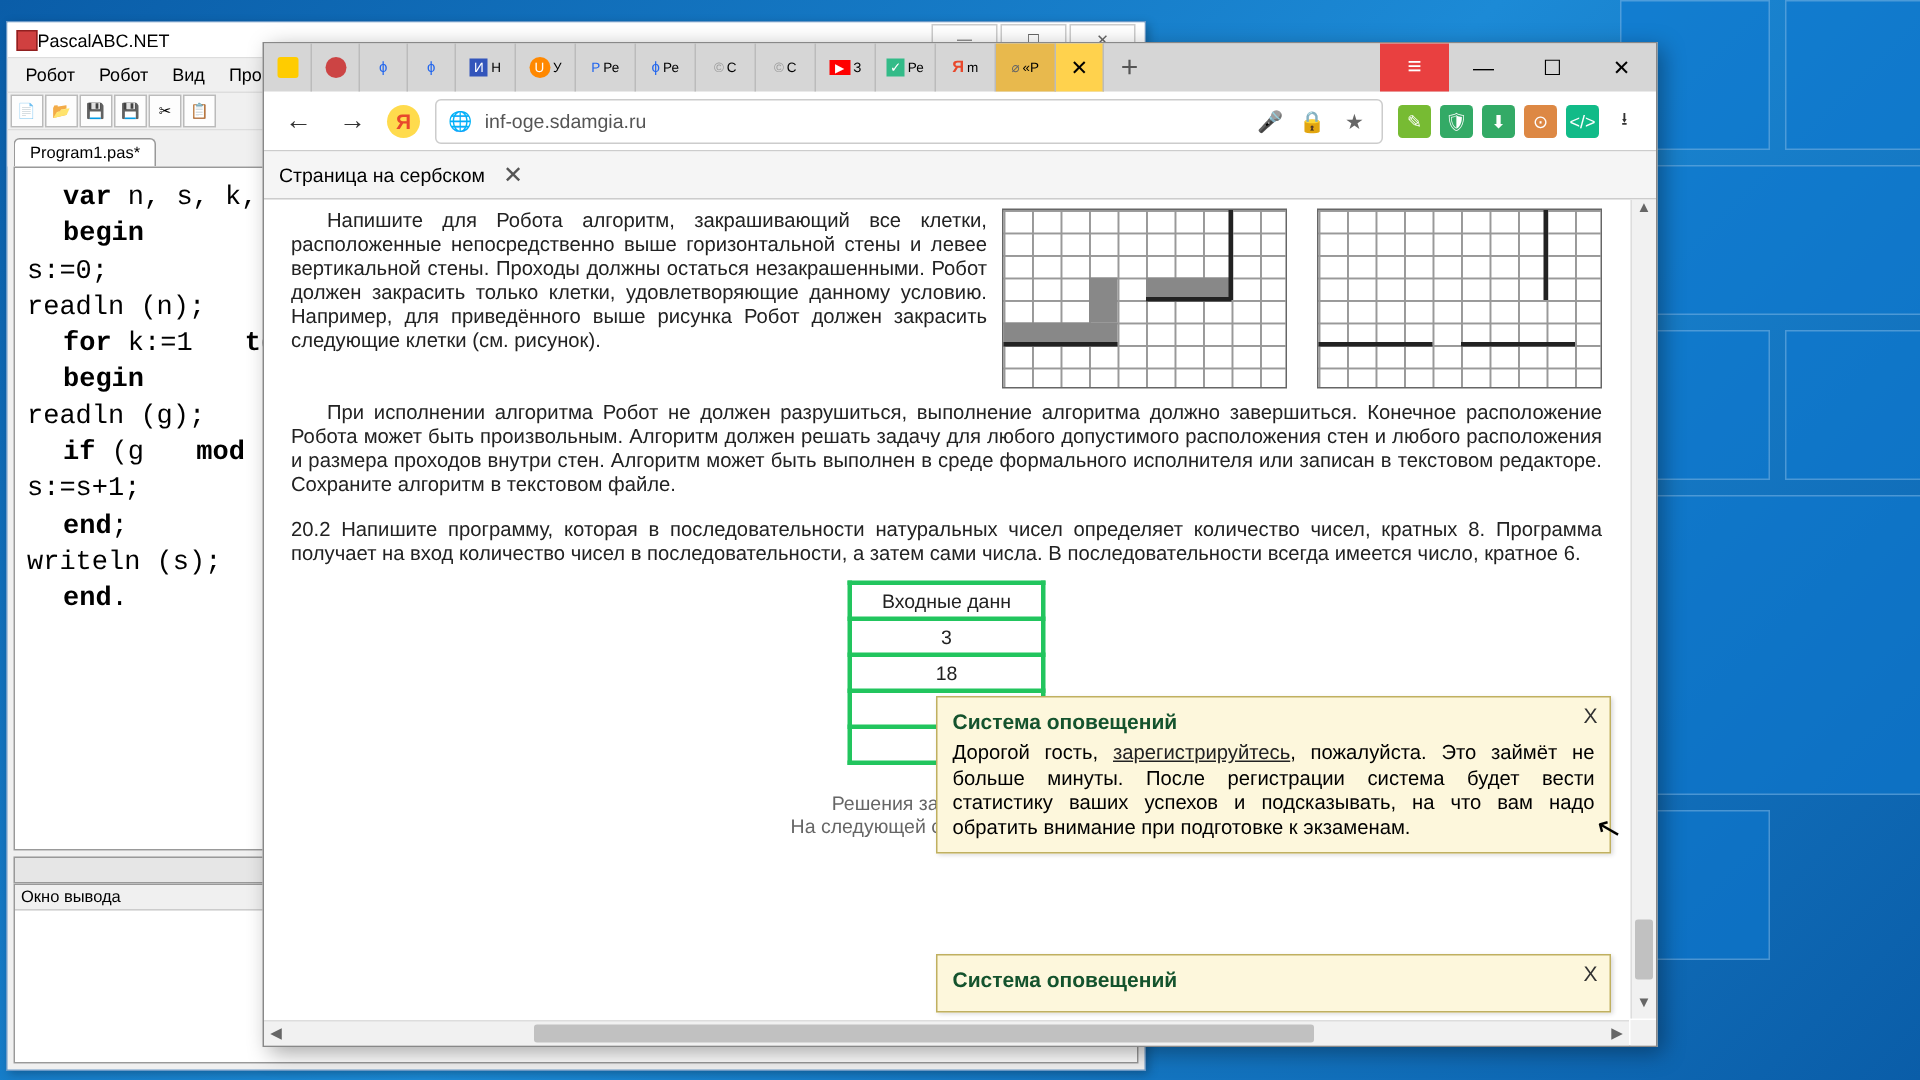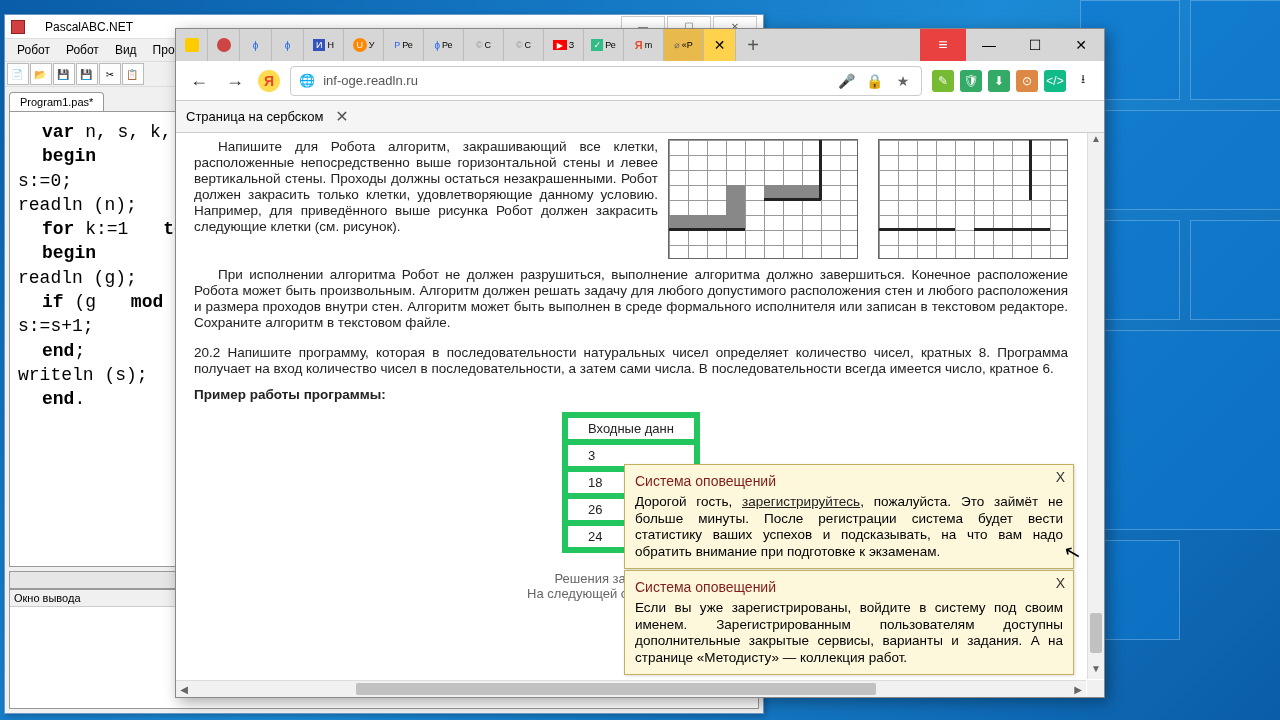--- a/index.html
+++ b/index.html
@@ -26,21 +26,21 @@
   border: 1px solid #6b99c7;
   box-shadow: 2px 2px 6px rgba(0,0,0,.25);
   display: flex; flex-direction: column;
 }
 .pascal-title {
   height: 24px; background: #fff;
   display: flex; align-items: center; padding: 0 6px; font-size: 12px;
   justify-content: space-between;
   border-bottom: 1px solid #ddd;
 }
-.pt-left { display: flex; align-items: center; gap: 20px; }
+.pt-left { display: flex; align-items: center; gap: 0; }
 .pt-icon { width: 14px; height: 14px; background: #d04040; border: 1px solid #902020; }
 .pt-ctrls { display: flex; gap: 2px; }
 .pt-ctrls span { width: 44px; height: 22px; border: 1px solid #ccc; display: inline-flex; align-items: center; justify-content: center; font-size: 10px; color: #666; }
 
 .pascal-menu { height: 22px; display: flex; align-items: center; gap: 4px; padding: 0 6px; font-size: 12px; background:#f0f0f0; }
 .pascal-menu span { padding: 2px 6px; }
 .pascal-toolbar { height: 26px; display: flex; align-items: center; gap: 1px; padding: 0 2px; border-top: 1px solid #ddd; border-bottom: 1px solid #ddd; background:#f0f0f0;}
 .tb-btn { width:22px; height:22px; border:1px solid #bbb; background:#fdfdfd; display:inline-flex; align-items:center; justify-content:center; font-size:10px; }
 
 .pascal-tabs { height: 24px; display: flex; align-items: flex-end; padding: 0 4px; background:#f0f0f0;}
@@ -92,41 +92,41 @@
 .grids { float:right; margin: 0 0 8px 10px; display:flex; gap:20px;}
 .grid { width: 190px; height: 120px; background-image:
   linear-gradient(#999 1px, transparent 1px),
   linear-gradient(90deg, #999 1px, transparent 1px);
   background-size: 19px 15px; border:1px solid #666; position:relative;}
 .wall { position:absolute; background:#222; }
 .shade { position:absolute; background:#888; }
 .sect-title { font-weight:normal; }
 .example-title { font-weight:bold; margin-top:10px;}
 .data-table { border-collapse:collapse; margin: 10px auto 0 auto; font-size:13px;}
-.data-table td, .data-table th { border:6px solid #22c55e; padding:3px 20px; text-align:left; }
+.data-table td, .data-table th { border:3px solid #22c55e; padding:3px 20px; text-align:center; }
 .data-table th { font-weight:normal; }
 .foot-text { text-align:center; color:#666; margin-top: 18px; font-size:13px;}
 
 .scroll-v { position:absolute; right:0; top:0; bottom:18px; width:17px; background:#f1f1f1; border-left:1px solid #ddd;}
 .scroll-v .thumb { position:absolute; left:2px; right:2px; top:480px; height:40px; background:#c1c1c1; border-radius:2px;}
 .scroll-v .arr { position:absolute; left:0; right:0; height:16px; text-align:center; font-size:10px; color:#666;}
 .scroll-h { position:absolute; left:0; right:18px; bottom:0; height:17px; background:#f1f1f1; border-top:1px solid #ddd;}
 .scroll-h .thumb { position:absolute; top:2px; bottom:2px; left:180px; width:520px; background:#c1c1c1; border-radius:2px;}
 .scroll-h .arr { position:absolute; top:0; bottom:0; width:16px; text-align:center; font-size:10px; color:#666; line-height:17px;}
 .corner { position:absolute; right:0; bottom:0; width:17px; height:17px; background:#f1f1f1;}
 
 .notif {
   position:absolute; right: 30px; width: 450px;
   background: #fdf7dc; border:1px solid #c0b060;
   padding: 8px 10px; font-size: 13.5px; line-height:1.22;
   box-shadow: 1px 1px 3px rgba(0,0,0,.15);
 }
 .notif1 { bottom: 128px; }
 .notif2 { bottom: 22px; }
-.notif-title { font-weight:normal; color:#7f1d1d; margin-bottom:4px; font-size:14px;}
+.notif-title { font-weight:bold; color:#14532d; margin-bottom:4px; font-size:14px;}
 .notif-close { position:absolute; top:4px; right:8px; font-size:14px; color:#333; cursor:pointer;}
 .notif a { color: #222; }
 .notif-body { text-align: justify; }
 
 .cursor { position:absolute; left: 1064px; top: 540px; font-size:20px; transform: rotate(-15deg); color:#000; pointer-events:none; z-index:100;}
 </style>
 </head>
 <body>
 
 <div class="win-tiles">
@@ -253,21 +253,21 @@
       <div class="wm-btn">✕</div>
     </div>
   </div>
 
   <div class="addrbar">
     <span class="nav-btn">←</span>
     <span class="nav-btn">→</span>
     <span class="ya-icon">Я</span>
     <div class="addr">
       <span style="color:#888">🌐</span>
-      <span class="dom">inf-oge.readln.ru</span>
+      <span class="dom">inf-oge.sdamgia.ru</span>
       <span style="flex:1"></span>
       <div class="addr-icons">
         <span class="ai">🎤</span>
         <span class="ai">🔒</span>
         <span class="ai">★</span>
       </div>
     </div>
     <div class="ext-icons">
       <span class="ext" style="background:#7b3">✎</span>
       <span class="ext" style="background:#3a6">🛡</span>
@@ -299,21 +299,20 @@
           <div class="wall" style="left:0;top:88px;width:76px;height:3px"></div>
           <div class="wall" style="left:95px;top:88px;width:76px;height:3px"></div>
         </div>
       </div>
       <div class="para" style="text-indent:24px"><span>Напишите для Робота алгоритм, закрашивающий все клетки, расположенные непосредственно выше горизонтальной стены и левее вертикальной стены. Проходы должны остаться незакрашенными. Робот должен закрасить только клетки, удовлетворяющие данному условию. Например, для приведённого выше рисунка Робот должен закрасить следующие клетки (см. рисунок).</span></div>
       <div class="para" style="clear:both;text-indent:24px"><span>При исполнении алгоритма Робот не должен разрушиться, выполнение алгоритма должно завершиться. Конечное расположение Робота может быть произвольным. Алгоритм должен решать задачу для любого допустимого расположения стен и любого расположения и размера проходов внутри стен. Алгоритм может быть выполнен в среде формального исполнителя или записан в текстовом редакторе. Сохраните алгоритм в текстовом файле.</span></div>
 
       <div class="para" style="margin-top:14px">
         <span class="sect-title">20.2</span><span> Напишите программу, которая в последовательности натуральных чисел определяет количество чисел, кратных 8. Программа получает на вход количество чисел в последовательности, а затем сами числа. В последовательности всегда имеется число, кратное 6.</span>
       </div>
-      <div class="example-title">Пример работы программы:</div>
       <table class="data-table">
         <tbody>
             <tr>
               <th>Входные данн</th>
             </tr>
         <tr>
               <td>3</td>
             </tr>
         <tr>
               <td>18</td>
@@ -347,18 +346,17 @@
     <div class="notif notif1">
       <span class="notif-close">X</span>
       <div class="notif-title">Система оповещений</div>
       <div class="notif-body">
         <span>Дорогой гость, </span><a href="#">зарегистрируйтесь</a><span>, пожалуйста. Это займёт не больше минуты. После регистрации система будет вести статистику ваших успехов и подсказывать, на что вам надо обратить внимание при подготовке к экзаменам.</span>
       </div>
     </div>
     <div class="notif notif2">
       <span class="notif-close">X</span>
       <div class="notif-title">Система оповещений</div>
-      <div class="notif-body">Если вы уже зарегистрированы, войдите в систему под своим именем. Зарегистрированным пользователям доступны дополнительные закрытые сервисы, варианты и задания. А на странице «Методисту» — коллекция работ.</div>
     </div>
   </div>
 </div>
 
 <div class="cursor">↖</div>
 
 </body></html>

